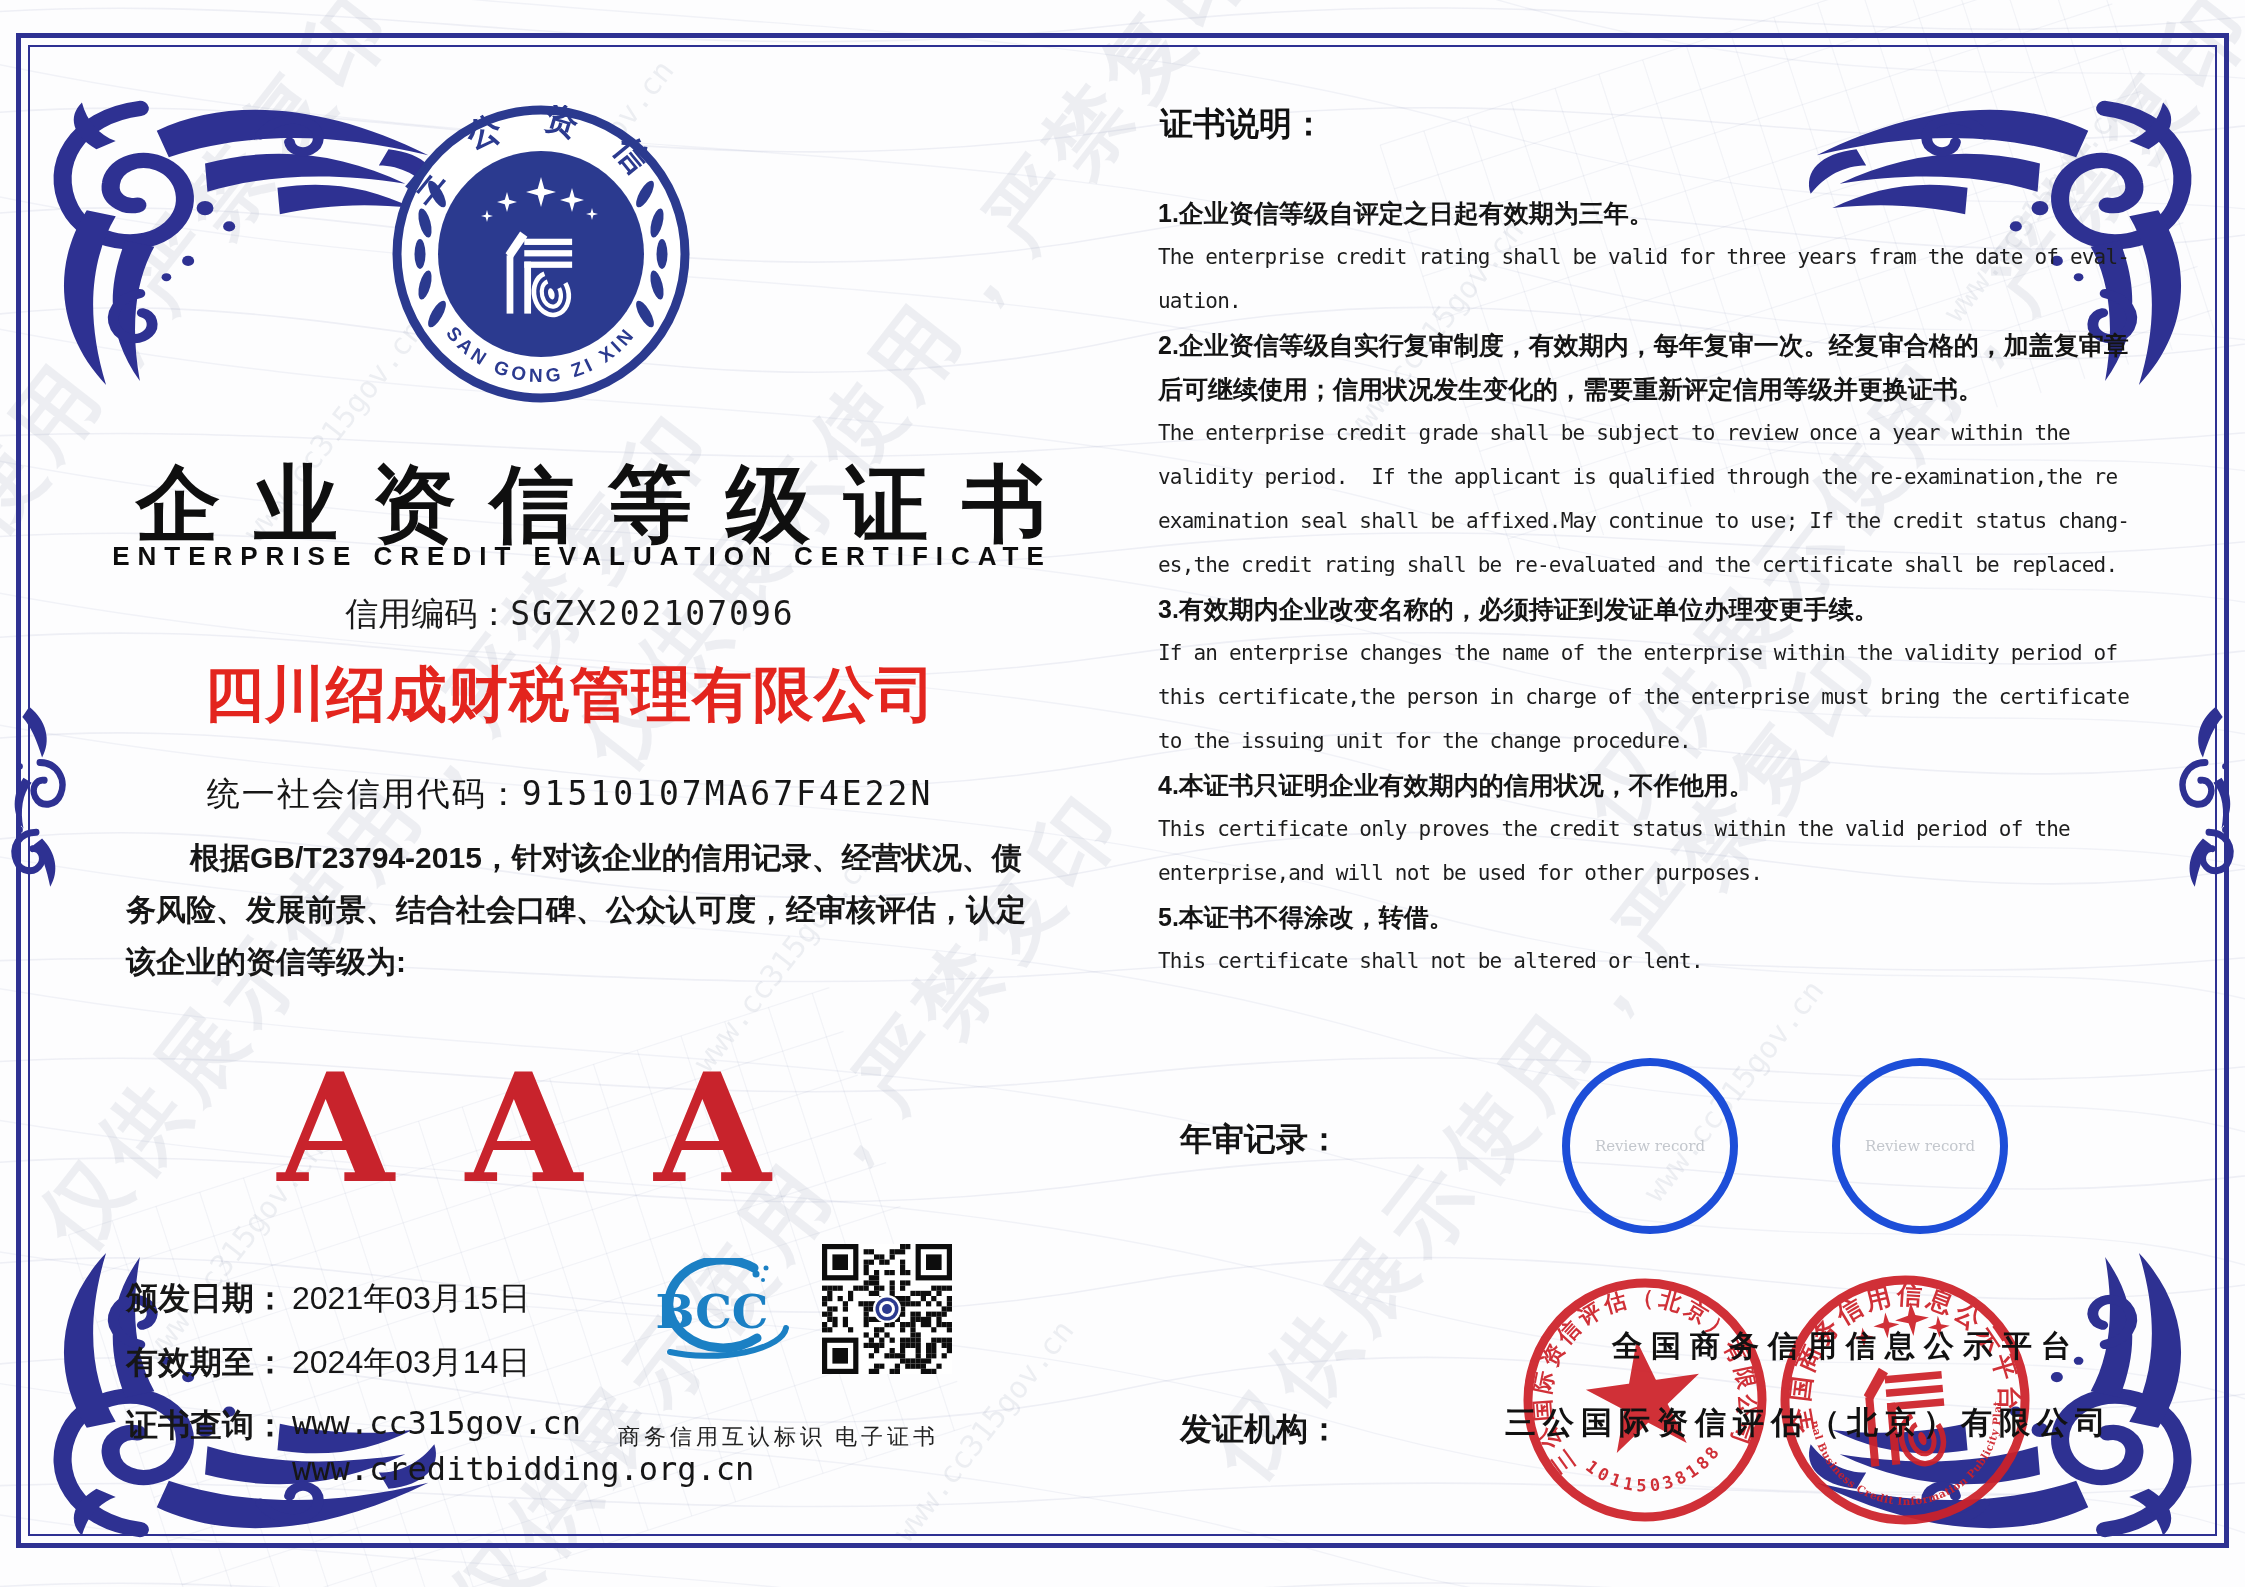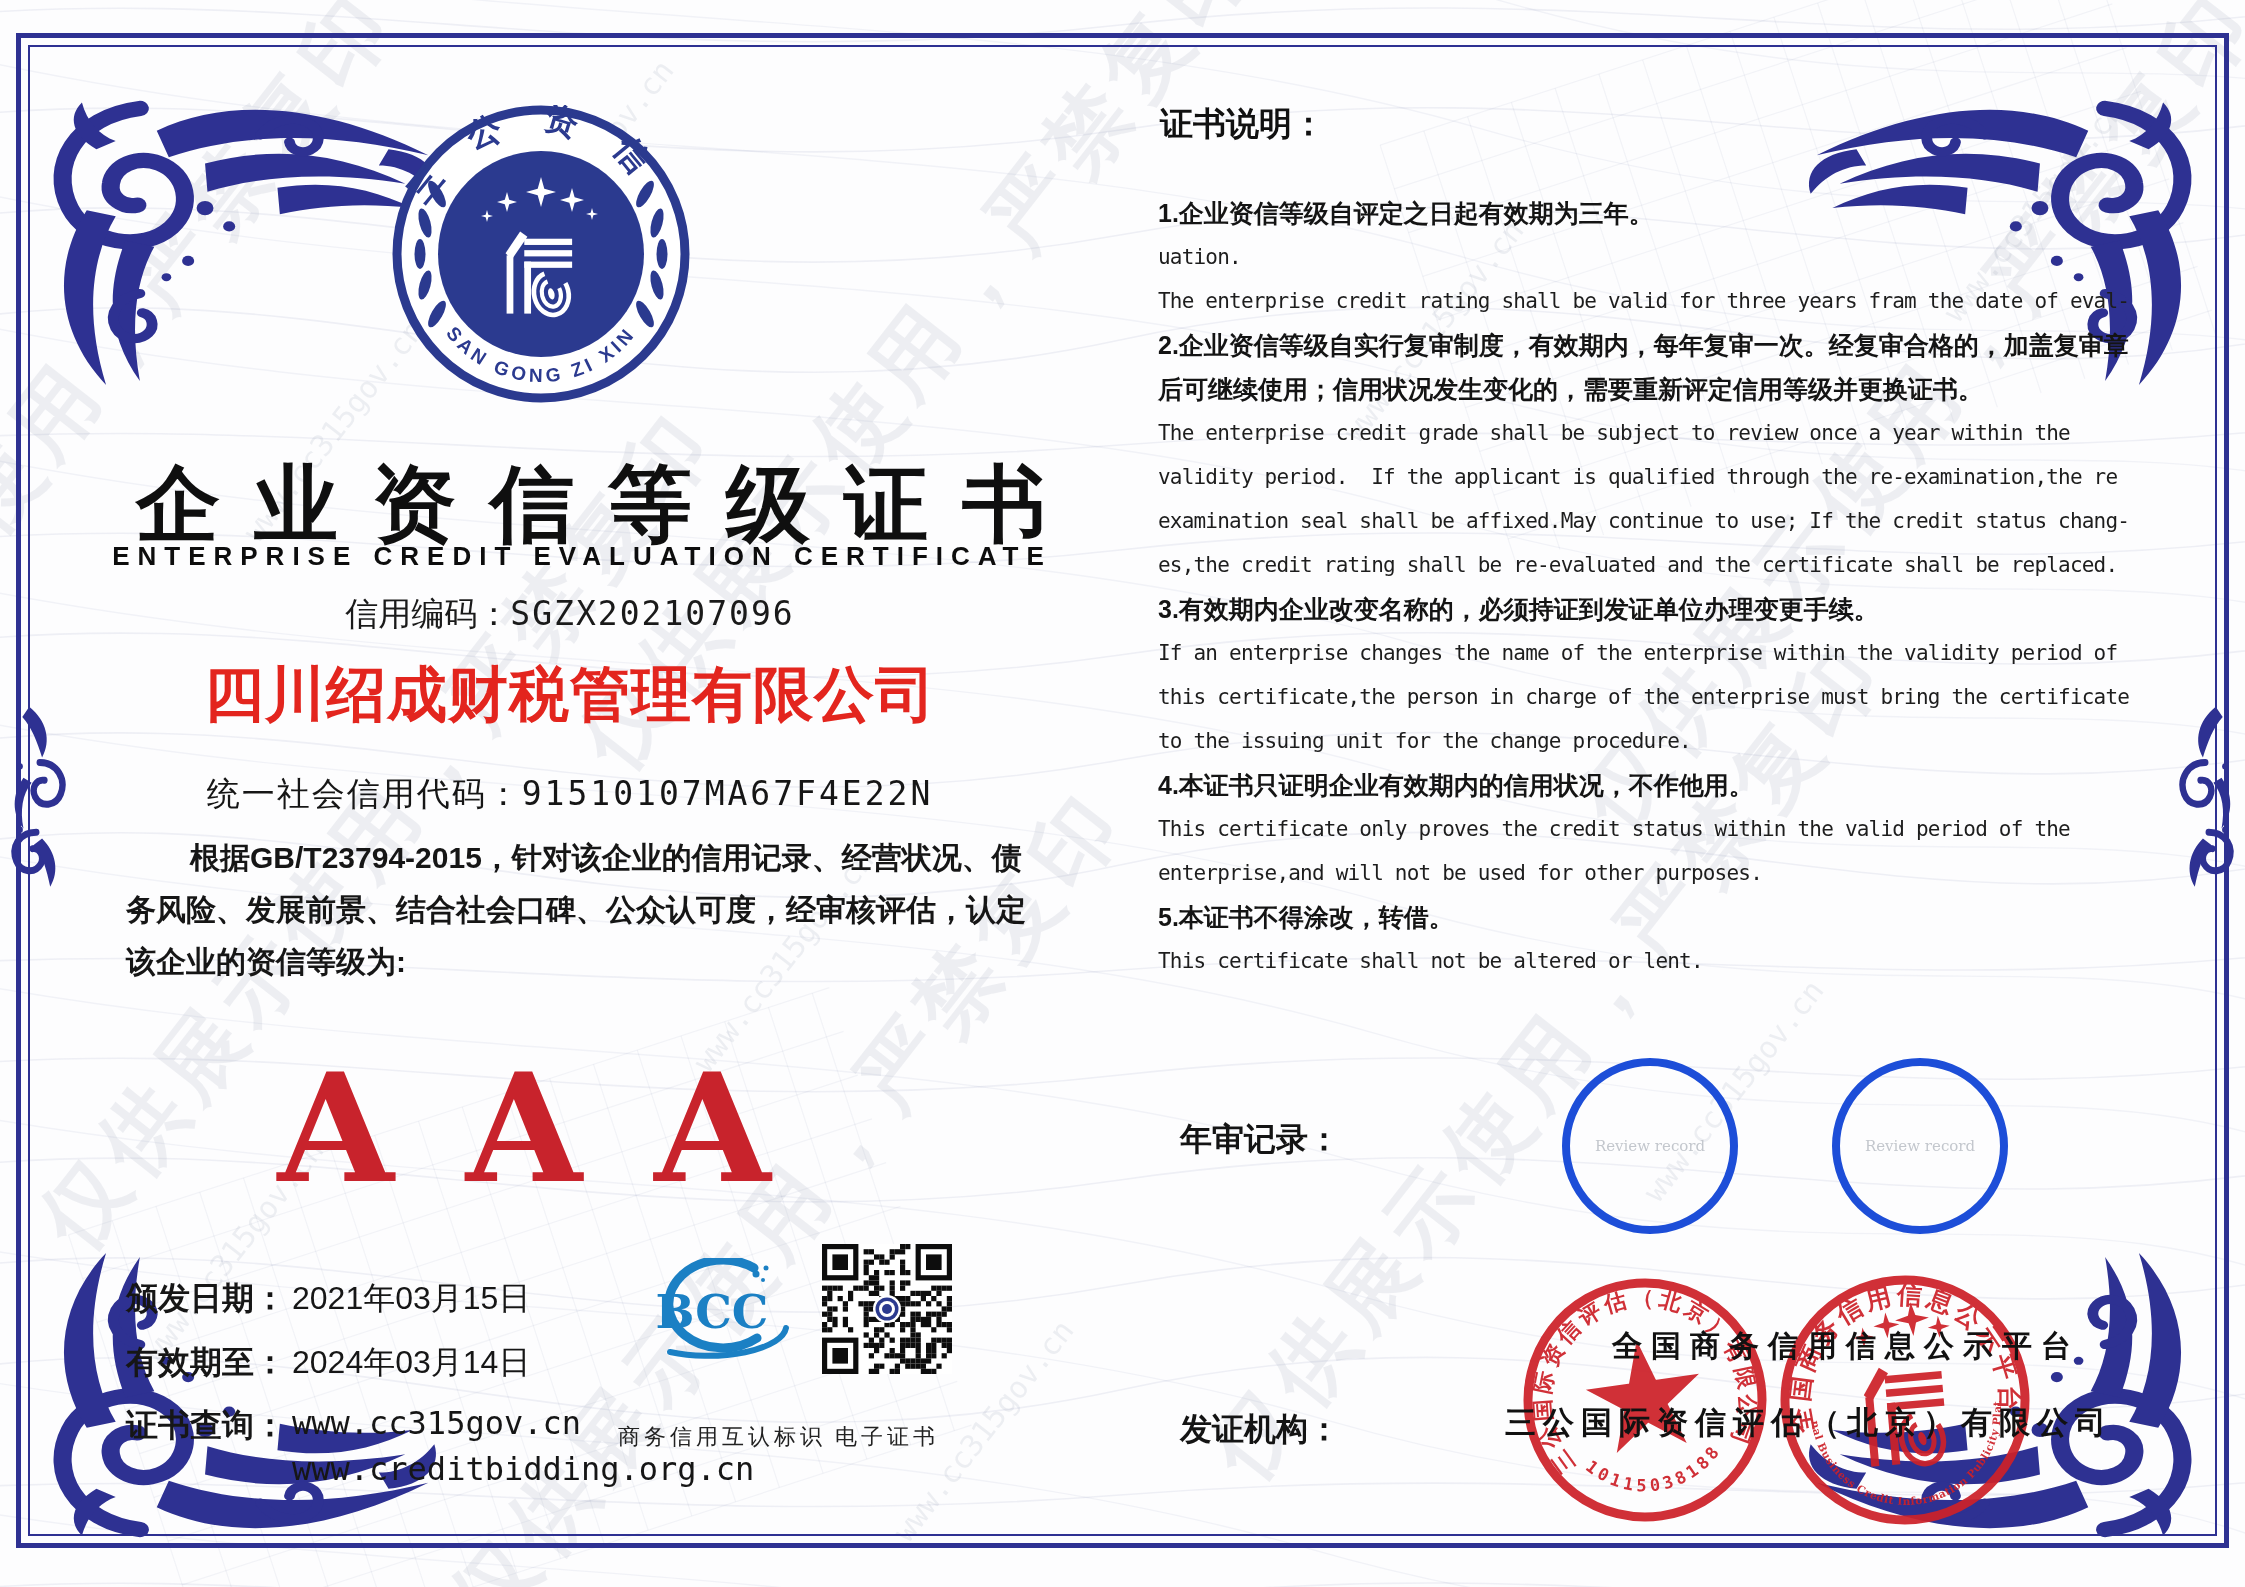--- a/index.html
+++ b/index.html
@@ -562,22 +562,22 @@
       <circle cx="65" cy="65" r="11.5" fill="#2b3a8f"></circle>
       <circle cx="65" cy="65" r="8" fill="#fff"></circle>
       <circle cx="65" cy="65" r="5" fill="#2b3a8f"></circle>
     </svg>
   <div class="qr-label">电子证书</div>
 
   <div class="instr-head">证书说明：</div>
 
   <div class="instr">
     <div class="ln zh">1.企业资信等级自评定之日起有效期为三年。</div>
+    <div class="ln en">The enterprise credit rating shall be valid for three years fram the date of eval-</div>
     <div class="ln en">uation.</div>
-    <div class="ln en">The enterprise credit rating shall be valid for three years fram the date of eval-</div>
     <div class="ln zh">2.企业资信等级自实行复审制度，有效期内，每年复审一次。经复审合格的，加盖复审章</div>
     <div class="ln zh">后可继续使用；信用状况发生变化的，需要重新评定信用等级并更换证书。</div>
     <div class="ln en">The enterprise credit grade shall be subject to review once a year within the</div>
     <div class="ln en">validity period.  If the applicant is qualified through the re-examination,the re</div>
     <div class="ln en">examination seal shall be affixed.May continue to use; If the credit status chang-</div>
     <div class="ln en">es,the credit rating shall be re-evaluated and the certificate shall be replaced.</div>
     <div class="ln zh">3.有效期内企业改变名称的，必须持证到发证单位办理变更手续。</div>
     <div class="ln en">If an enterprise changes the name of the enterprise within the validity period of</div>
     <div class="ln en">this certificate,the person in charge of the enterprise must bring the certificate</div>
     <div class="ln en">to the issuing unit for the change procedure.</div>

